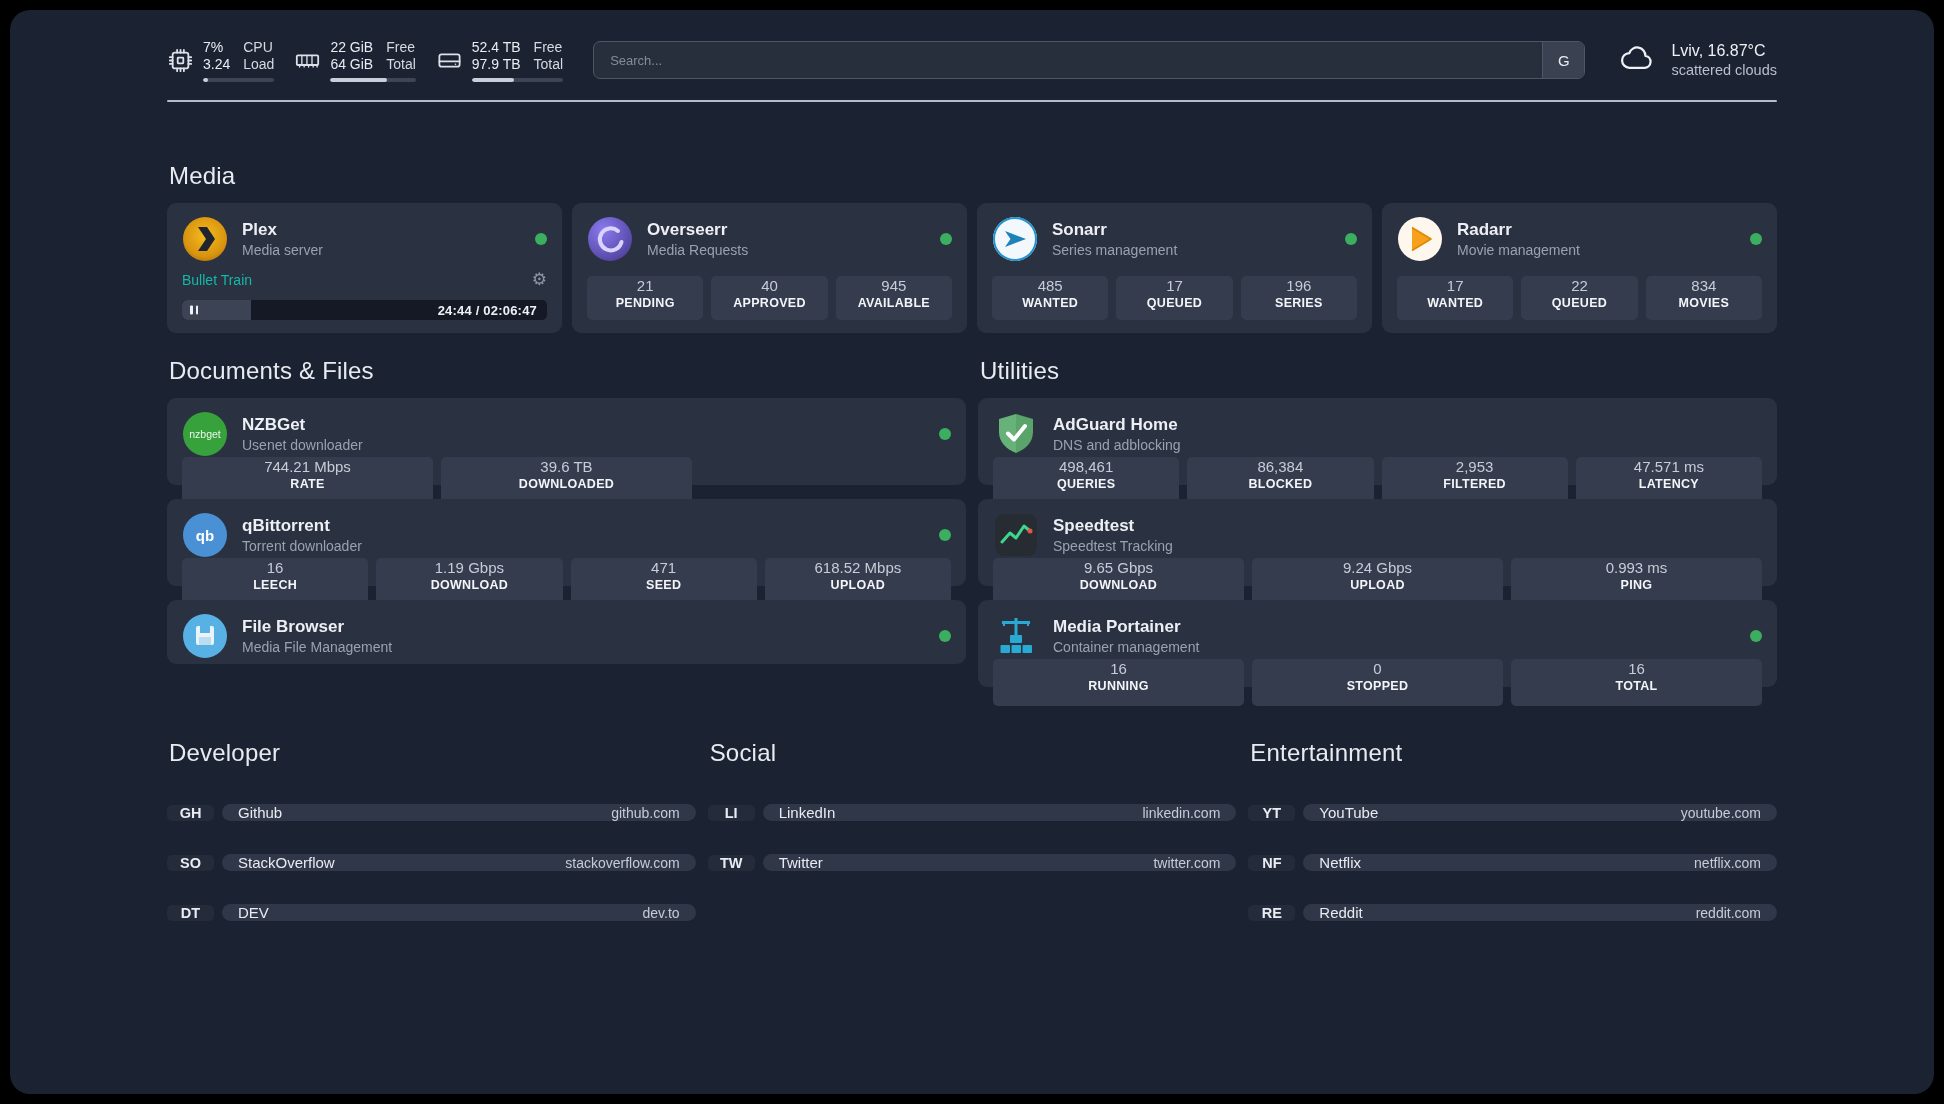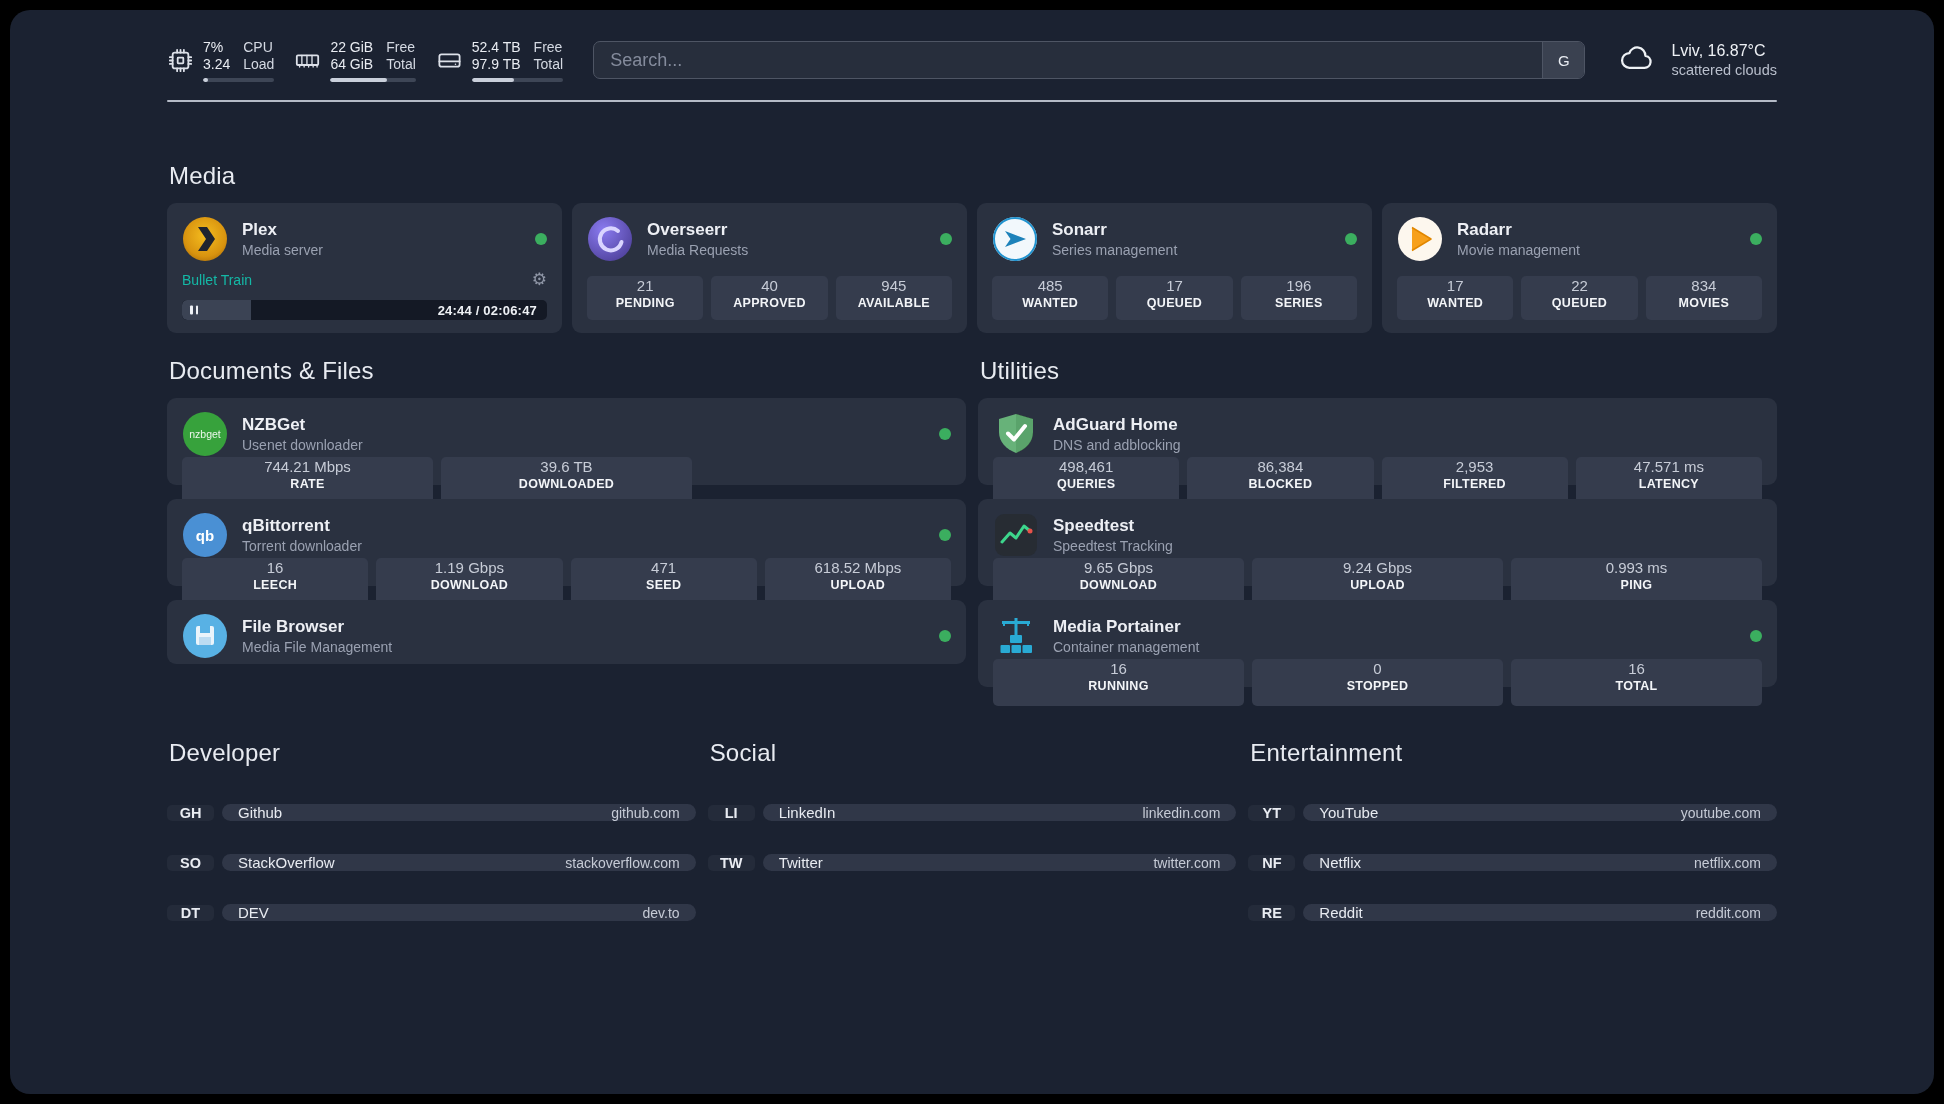--- a/index.html
+++ b/index.html
@@ -24,21 +24,21 @@
   .mon-col{display:flex;flex-direction:column;}
   .mon-col span{font-size:14px;line-height:17px;white-space:nowrap;}
   .mon-values span{color:#e9ecf2;}
   .mon-labels span{color:#d4d9e2;}
   .mon-bar{margin-top:5px;height:4px;background:#3e4656;border-radius:2px;overflow:hidden;}
   .mon-fill{height:100%;background:#c9cfda;border-radius:2px;}
 
   .search-box{flex:1;display:flex;align-items:stretch;height:36px;margin:0 30px;
     background:#272e3c;border:1px solid #4e5564;border-radius:7px;overflow:hidden;}
   .search-input{flex:1;background:transparent;border:none;outline:none;color:#e8ebf1;
-    font-size:18px;padding:0 16px;font-family:inherit;}
+    font-size:13px;padding:0 16px;font-family:inherit;}
   .search-input::placeholder{color:#848b9c;}
   .search-g{width:42px;background:#3a4150;border:none;border-left:1px solid #4e5564;
     color:#e9ecf2;font-size:15px;cursor:pointer;font-family:inherit;}
 
   .weather{display:flex;align-items:center;gap:12px;}
   .weather-text div{white-space:nowrap;}
   .w-loc{font-size:16px;color:#eef1f5;line-height:21px;}
   .w-cond{font-size:14.5px;color:#b9bfcc;line-height:19px;}
 
   .divider{margin-top:16px;height:2px;background:#b5bbc7;border-radius:1px;}

